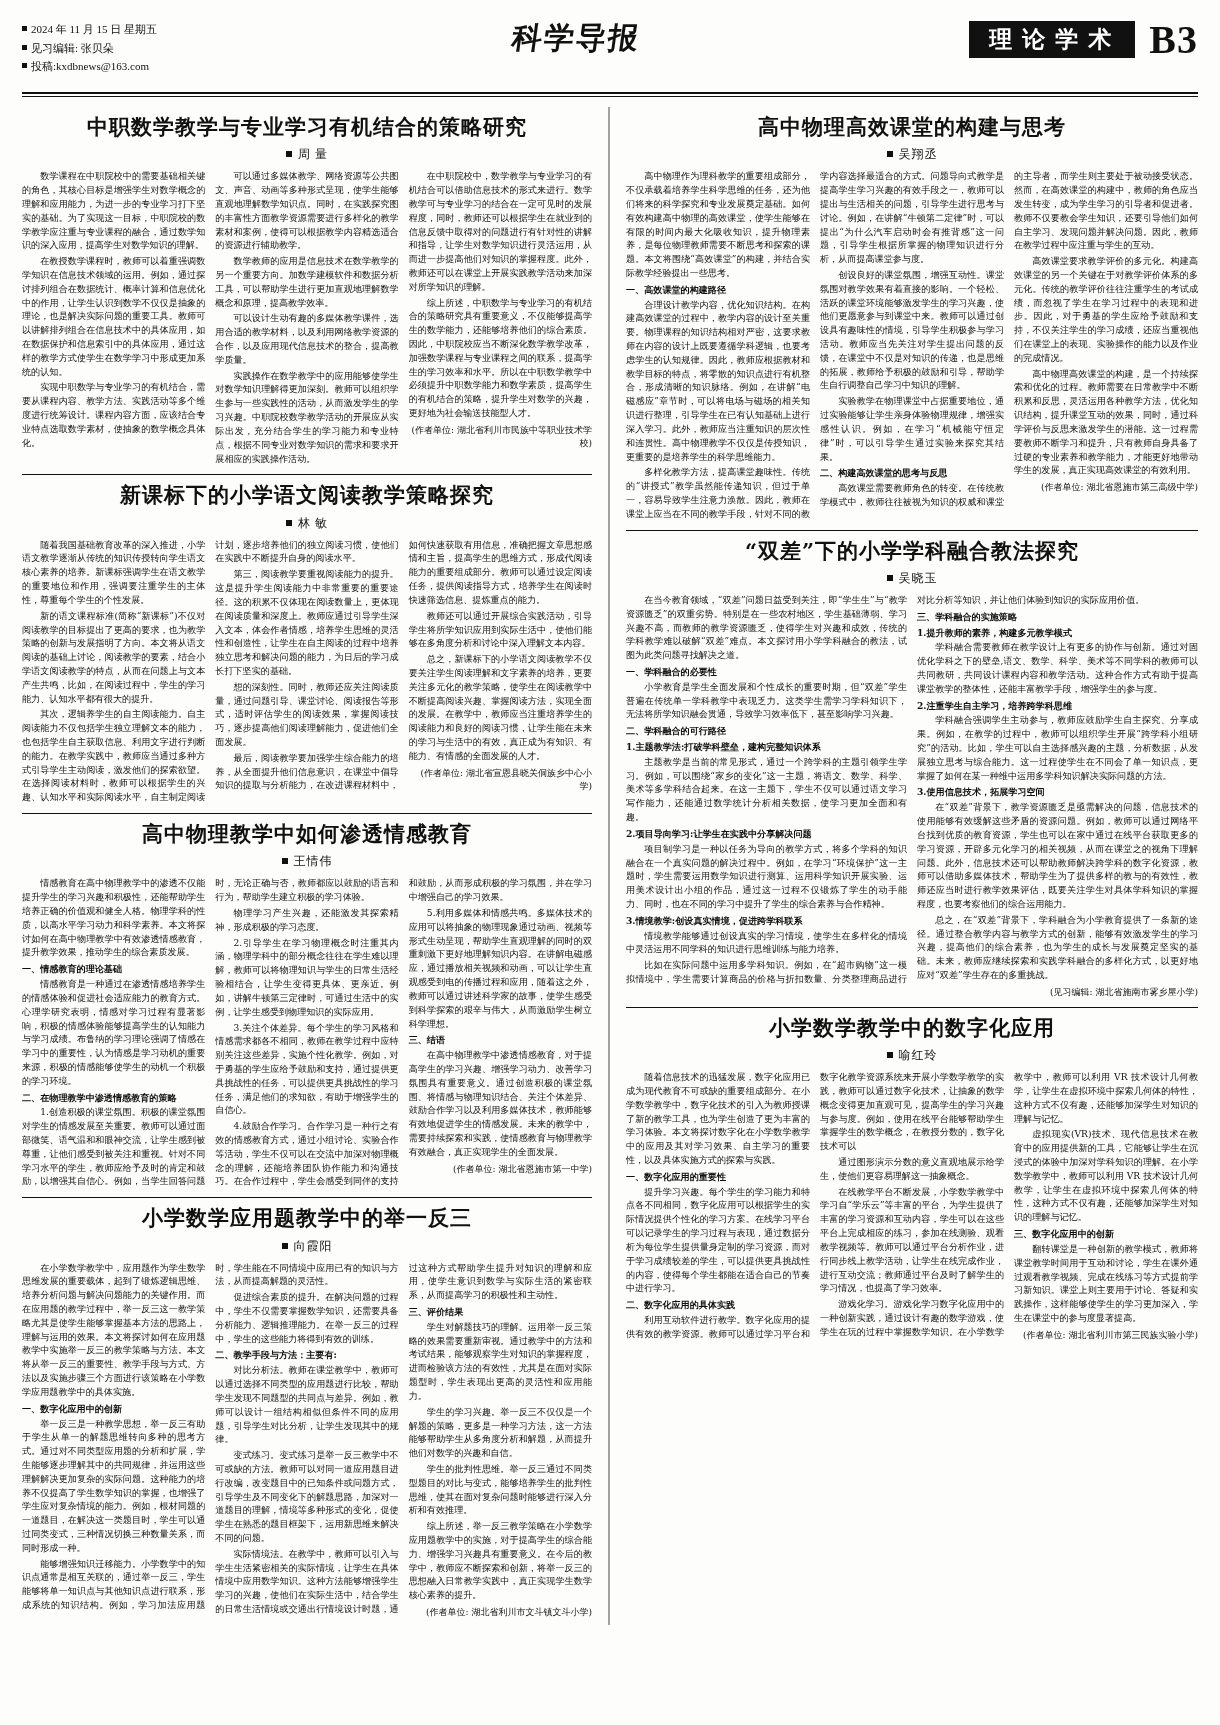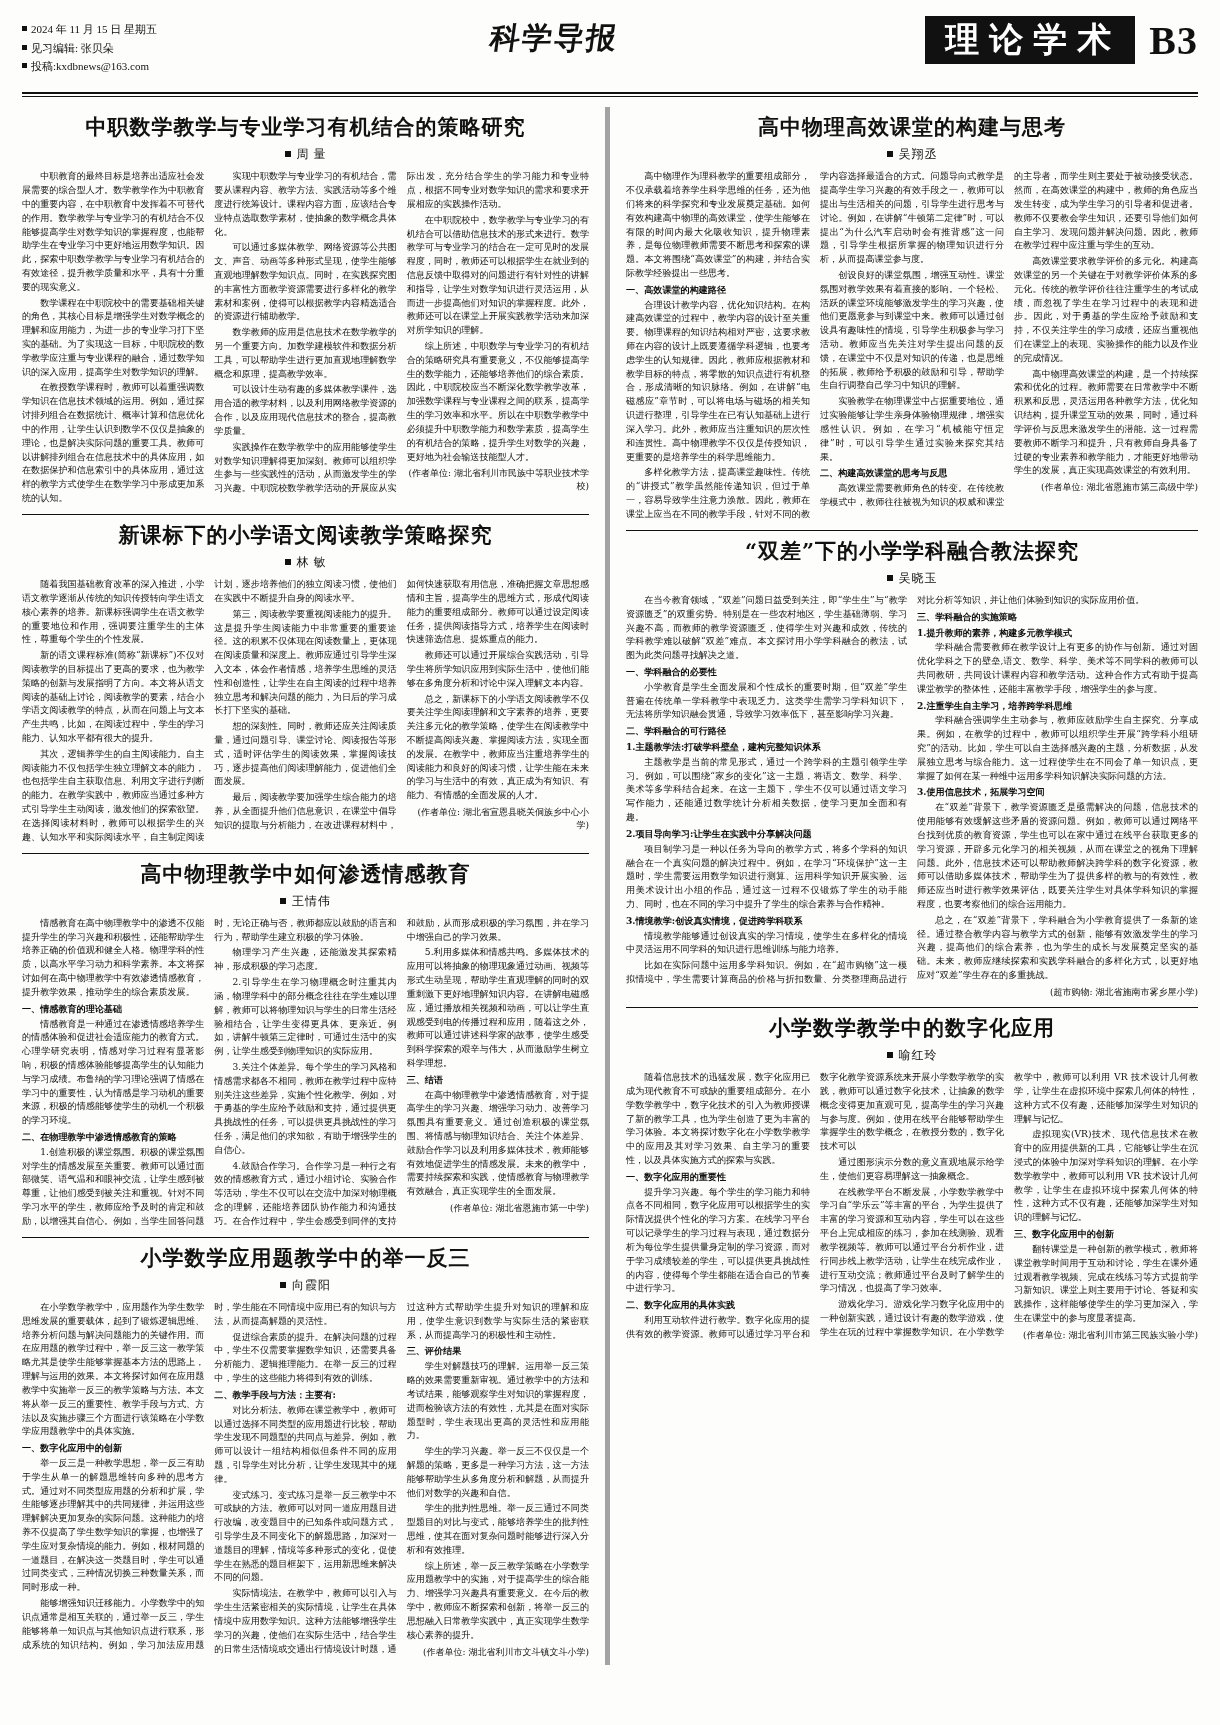--- a/index.html
+++ b/index.html
@@ -19,33 +19,33 @@
   .mh-left .bullet{display:inline-block;width:5px;height:5px;background:#111;margin-right:4px;vertical-align:2px;}
   .mh-mid{flex:0 0 auto;padding-top:4px;padding-left:26px;}
   .mh-title{
     font-family:"DejaVu Serif", serif;
     font-size:30px;font-weight:bold;letter-spacing:2px;
     transform:skewX(-8deg);
     color:#111;
   }
   .mh-right{display:flex;align-items:center;gap:14px;padding-top:2px;}
   .mh-badge{
-    background:#111;color:#fff;font-size:34px;font-weight:bold;
+    background:#111;color:#fff;font-size:23px;font-weight:bold;
     letter-spacing:10px;padding:6px 14px 8px 20px;line-height:1;
     font-family:"DejaVu Serif", serif;
   }
   .mh-page{font-size:40px;font-weight:bold;font-family:"Liberation Serif",serif;letter-spacing:1px;}
 
   .rule-top{border-top:2px solid #111;margin-top:6px;}
   .rule-thin{border-top:1px solid #111;margin-top:2px;}
 
   
   .body{display:flex;margin-top:10px;}
   .col{width:50%;box-sizing:border-box;}
-  .col.left{padding-right:16px;border-right:5px solid #a3a3a3;}
+  .col.left{padding-right:16px;border-right:2px solid #a3a3a3;}
   .col.right{padding-left:16px;}
 
   .article{margin-bottom:6px;}
   .headline{
     text-align:center;font-weight:bold;
     font-family:"DejaVu Serif", serif;
     font-size:21px;letter-spacing:1px;
     margin:6px 0 6px 0;line-height:1.3;
   }
   .byline{text-align:center;font-size:12px;margin-bottom:7px;letter-spacing:1px;}
@@ -89,21 +89,20 @@
   <div class="rule-thin"></div>
 
   <div class="body">
 
     <div class="col left">
 
       <div class="article">
         <div class="headline">中职数学教学与专业学习有机结合的策略研究</div>
         <div class="byline"><span class="sq"></span><span>周 量</span></div>
         <div class="cols3 txt">
-          <p>中职教育的最终目标是培养出适应社会发展需要的综合型人才。数学教学作为中职教育中的重要内容，在中职教育中发挥着不可替代的作用。数学教学与专业学习的有机结合不仅能够提高学生对数学知识的掌握程度，也能帮助学生在专业学习中更好地运用数学知识。因此，探索中职数学教学与专业学习有机结合的有效途径，提升教学质量和水平，具有十分重要的现实意义。</p>
           <p>数学课程在中职院校中的需要基础相关键的角色，其核心目标是增强学生对数学概念的理解和应用能力，为进一步的专业学习打下坚实的基础。为了实现这一目标，中职院校的数学教学应注重与专业课程的融合，通过数学知识的深入应用，提高学生对数学知识的理解。</p>
           <p>在教授数学课程时，教师可以着重强调数学知识在信息技术领域的运用。例如，通过探讨排列组合在数据统计、概率计算和信息优化中的作用，让学生认识到数学不仅仅是抽象的理论，也是解决实际问题的重要工具。教师可以讲解排列组合在信息技术中的具体应用，如在数据保护和信息索引中的具体应用，通过这样的教学方式使学生在数学学习中形成更加系统的认知。</p>
           <p>实现中职数学与专业学习的有机结合，需要从课程内容、教学方法、实践活动等多个维度进行统筹设计。课程内容方面，应该结合专业特点选取数学素材，使抽象的数学概念具体化。</p>
           <p>可以通过多媒体教学、网络资源等公共图文、声音、动画等多种形式呈现，使学生能够直观地理解数学知识点。同时，在实践探究图的丰富性方面教学资源需要进行多样化的教学素材和案例，使得可以根据教学内容精选适合的资源进行辅助教学。</p>
           <p>数学教师的应用是信息技术在数学教学的另一个重要方向。加数学建模软件和数据分析工具，可以帮助学生进行更加直观地理解数学概念和原理，提高教学效率。</p>
           <p>可以设计生动有趣的多媒体教学课件，选用合适的教学材料，以及利用网络教学资源的合作，以及应用现代信息技术的整合，提高教学质量。</p>
           <p>实践操作在数学教学中的应用能够使学生对数学知识理解得更加深刻。教师可以组织学生参与一些实践性的活动，从而激发学生的学习兴趣。中职院校数学教学活动的开展应从实际出发，充分结合学生的学习能力和专业特点，根据不同专业对数学知识的需求和要求开展相应的实践操作活动。</p>
           <p>在中职院校中，数学教学与专业学习的有机结合可以借助信息技术的形式来进行。数学教学可与专业学习的结合在一定可见时的发展程度，同时，教师还可以根据学生在就业到的信息反馈中取得对的问题进行有针对性的讲解和指导，让学生对数学知识进行灵活运用，从而进一步提高他们对知识的掌握程度。此外，教师还可以在课堂上开展实践教学活动来加深对所学知识的理解。</p>
           <p>综上所述，中职数学与专业学习的有机结合的策略研究具有重要意义，不仅能够提高学生的数学能力，还能够培养他们的综合素质。因此，中职院校应当不断深化数学教学改革，加强数学课程与专业课程之间的联系，提高学生的学习效率和水平。所以在中职数学教学中必须提升中职数学能力和数学素质，提高学生的有机结合的策略，提升学生对数学的兴趣，更好地为社会输送技能型人才。</p>
           <div class="sig">(作者单位: 湖北省利川市民族中等职业技术学校)</div>
@@ -214,21 +213,21 @@
           <p>情境教学能够通过创设真实的学习情境，使学生在多样化的情境中灵活运用不同学科的知识进行思维训练与能力培养。</p>
           <p>比如在实际问题中运用多学科知识。例如，在“超市购物”这一模拟情境中，学生需要计算商品的价格与折扣数量、分类整理商品进行对比分析等知识，并让他们体验到知识的实际应用价值。</p>
           <p class="sub">三、学科融合的实施策略</p>
           <p class="sub">1.提升教师的素养，构建多元教学模式</p>
           <p>学科融合需要教师在教学设计上有更多的协作与创新。通过对固优化学科之下的壁垒,语文、数学、科学、美术等不同学科的教师可以共同教研，共同设计课程内容和教学活动。这种合作方式有助于提高课堂教学的整体性，还能丰富教学手段，增强学生的参与度。</p>
           <p class="sub">2.注重学生自主学习，培养跨学科思维</p>
           <p>学科融合强调学生主动参与，教师应鼓励学生自主探究、分享成果。例如，在教学的过程中，教师可以组织学生开展“跨学科小组研究”的活动。比如，学生可以自主选择感兴趣的主题，分析数据，从发展独立思考与综合能力。这一过程使学生在不同会了单一知识点，更掌握了如何在某一种维中运用多学科知识解决实际问题的方法。</p>
           <p class="sub">3.使用信息技术，拓展学习空间</p>
           <p>在“双差”背景下，教学资源匮乏是亟需解决的问题，信息技术的使用能够有效缓解这些矛盾的资源问题。例如，教师可以通过网络平台找到优质的教育资源，学生也可以在家中通过在线平台获取更多的学习资源，开辟多元化学习的相关视频，从而在课堂之的视角下理解问题。此外，信息技术还可以帮助教师解决跨学科的数字化资源，教师可以借助多媒体技术，帮助学生为了提供多样的教与的有效性，教师还应当时进行教学效果评估，既要关注学生对具体学科知识的掌握程度，也要考察他们的综合运用能力。</p>
           <p>总之，在“双差”背景下，学科融合为小学教育提供了一条新的途径。通过整合教学内容与教学方式的创新，能够有效激发学生的学习兴趣，提高他们的综合素养，也为学生的成长与发展奠定坚实的基础。未来，教师应继续探索和实践学科融合的多样化方式，以更好地应对“双差”学生存在的多重挑战。</p>
-          <div class="sig">(超市购物: 湖北省施南市雾乡屋小学)</div>
+          <div class="sig">(见习编辑: 湖北省施南市雾乡屋小学)</div>
         </div>
       </div>
 
       <div class="hr"></div>
 
       <div class="article">
         <div class="headline">小学数学教学中的数字化应用</div>
         <div class="byline"><span class="sq"></span><span>喻红玲</span></div>
         <div class="cols3 txt">
           <p>随着信息技术的迅猛发展，数字化应用已成为现代教育不可或缺的重要组成部分。在小学数学教学中，数字化技术的引入为教师授课了新的教学工具，也为学生创造了更为丰富的学习体验。本文将探讨数字化在小学数学教学中的应用及其对学习效果、自主学习的重要性，以及具体实施方式的探索与实践。</p>

